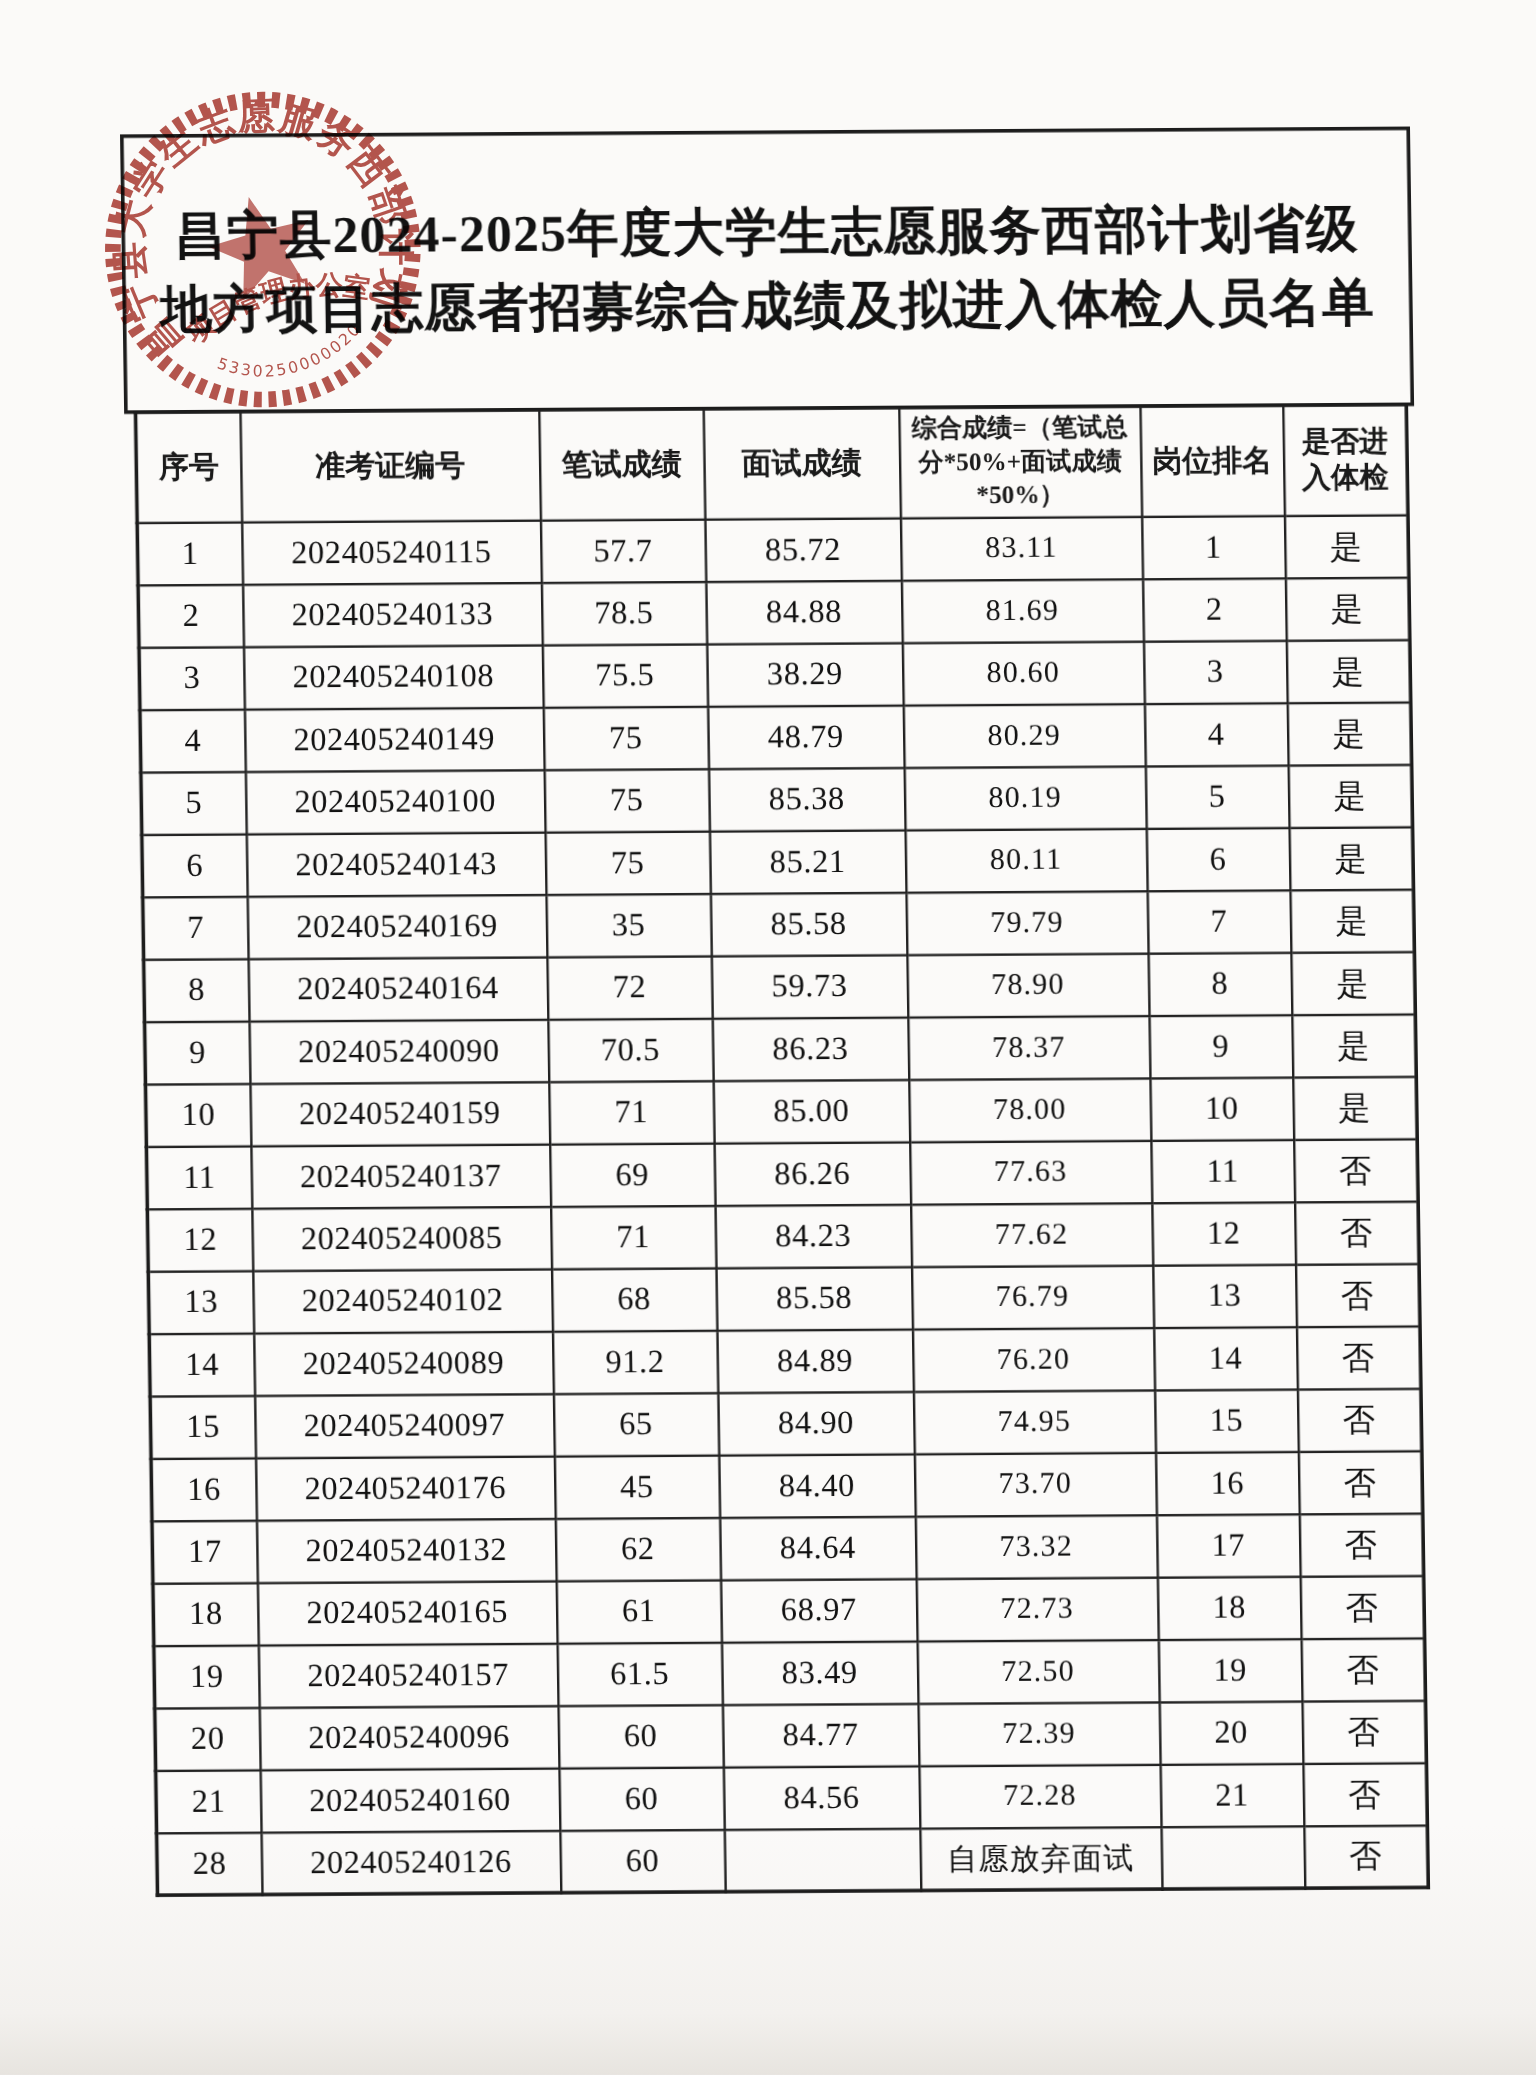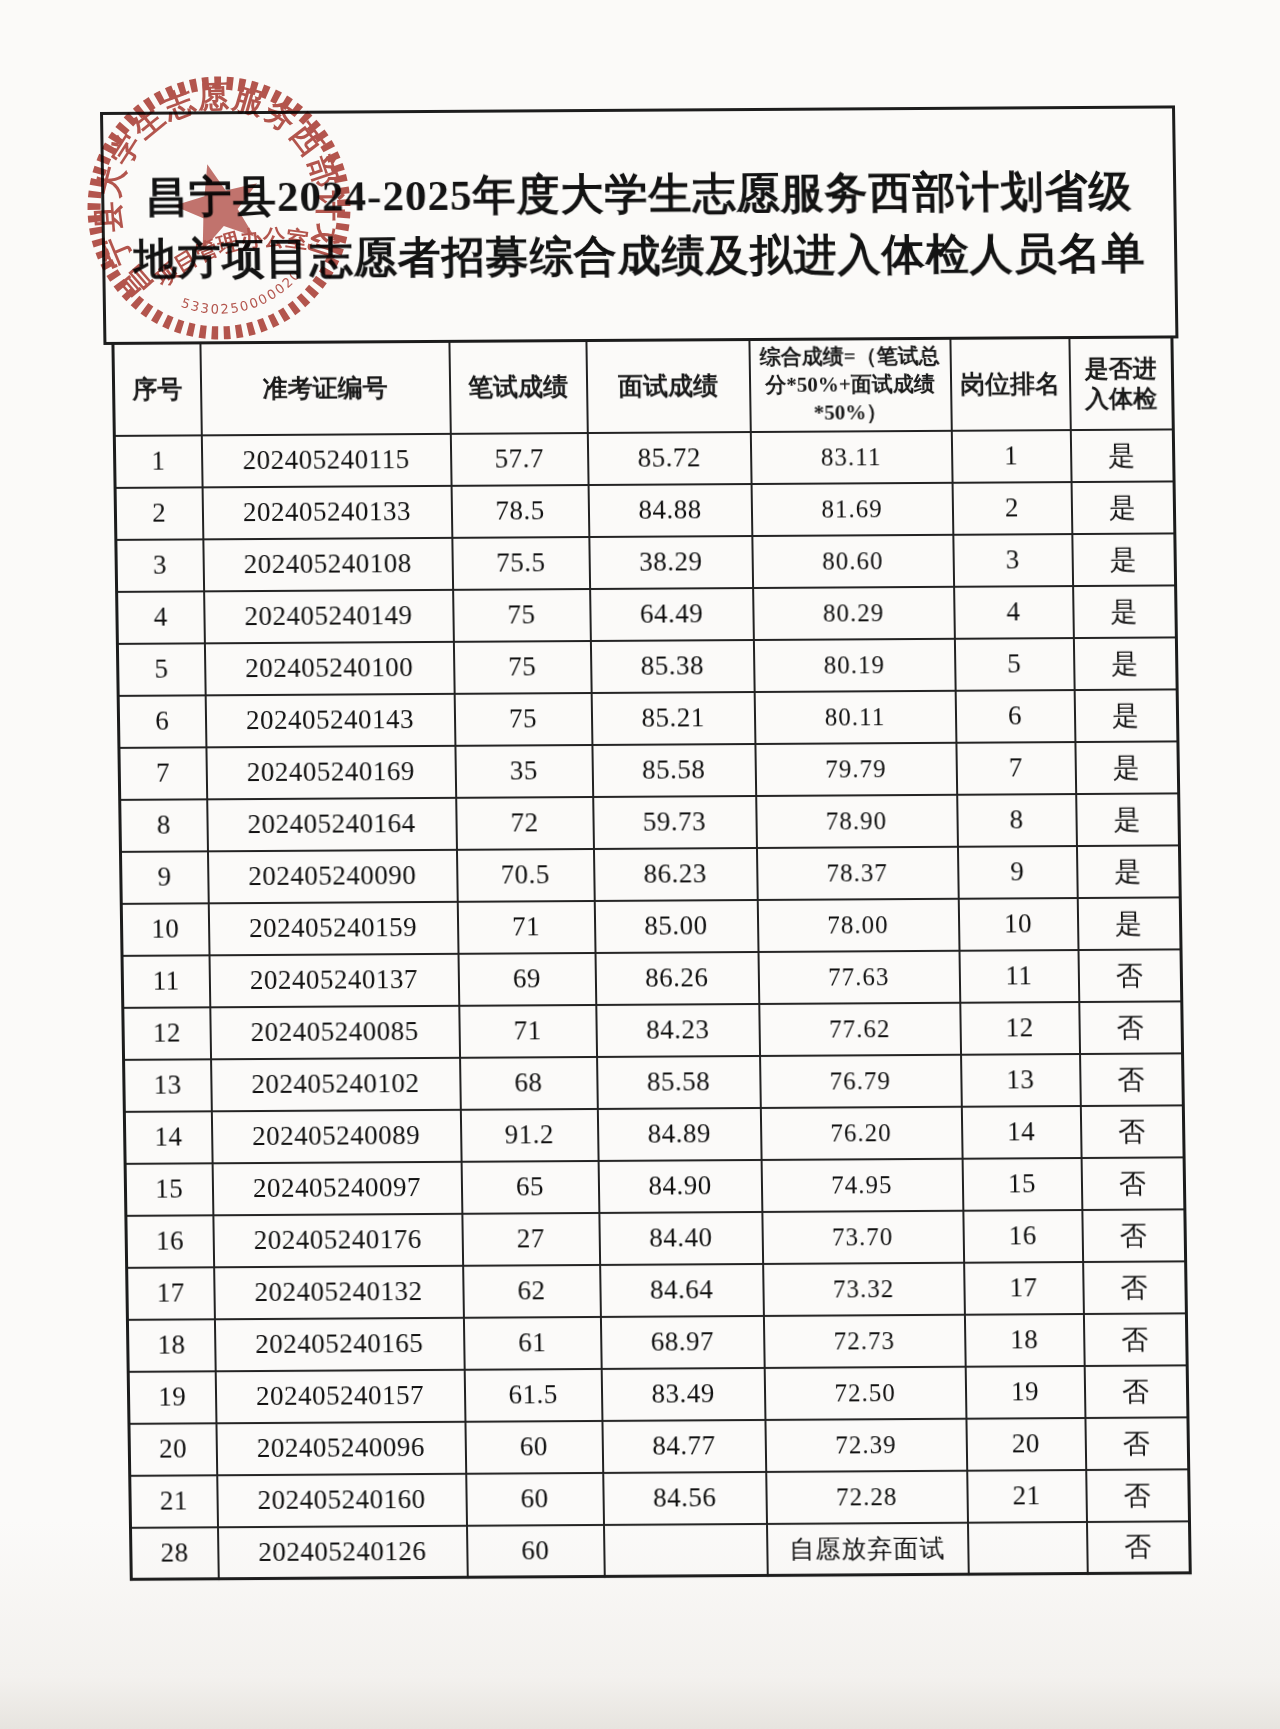--- a/index.html
+++ b/index.html
@@ -123,21 +123,21 @@
       <td>75.5</td>
       <td>38.29</td>
       <td class="note">80.60</td>
       <td>3</td>
       <td>是</td>
     </tr>
           <tr class="data-row">
       <td>4</td>
       <td>202405240149</td>
       <td>75</td>
-      <td>64.49</td>
+      <td>48.79</td>
       <td class="note">80.29</td>
       <td>4</td>
       <td>是</td>
     </tr>
           <tr class="data-row">
       <td>5</td>
       <td>202405240100</td>
       <td>75</td>
       <td>85.38</td>
       <td class="note">80.19</td>
@@ -230,21 +230,21 @@
       <td>202405240097</td>
       <td>65</td>
       <td>84.90</td>
       <td class="note">74.95</td>
       <td>15</td>
       <td>否</td>
     </tr>
           <tr class="data-row">
       <td>16</td>
       <td>202405240176</td>
-      <td>27</td>
+      <td>45</td>
       <td>84.40</td>
       <td class="note">73.70</td>
       <td>16</td>
       <td>否</td>
     </tr>
           <tr class="data-row">
       <td>17</td>
       <td>202405240132</td>
       <td>62</td>
       <td>84.64</td>

